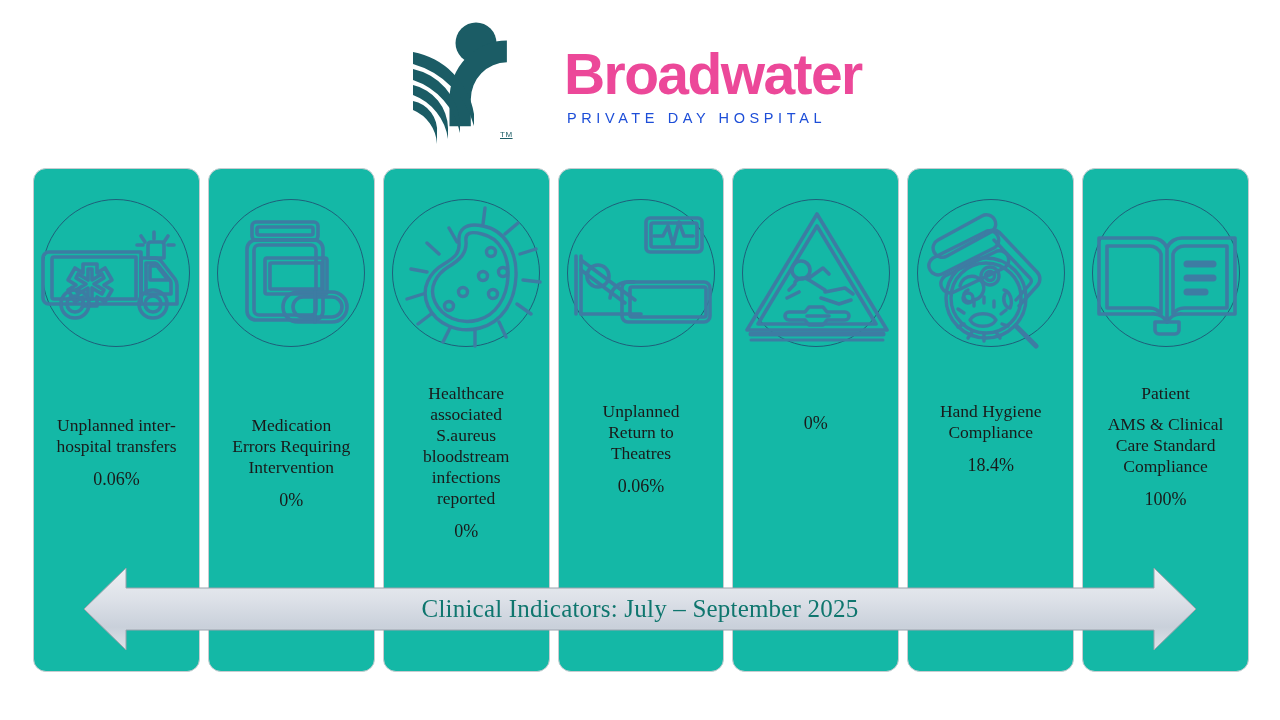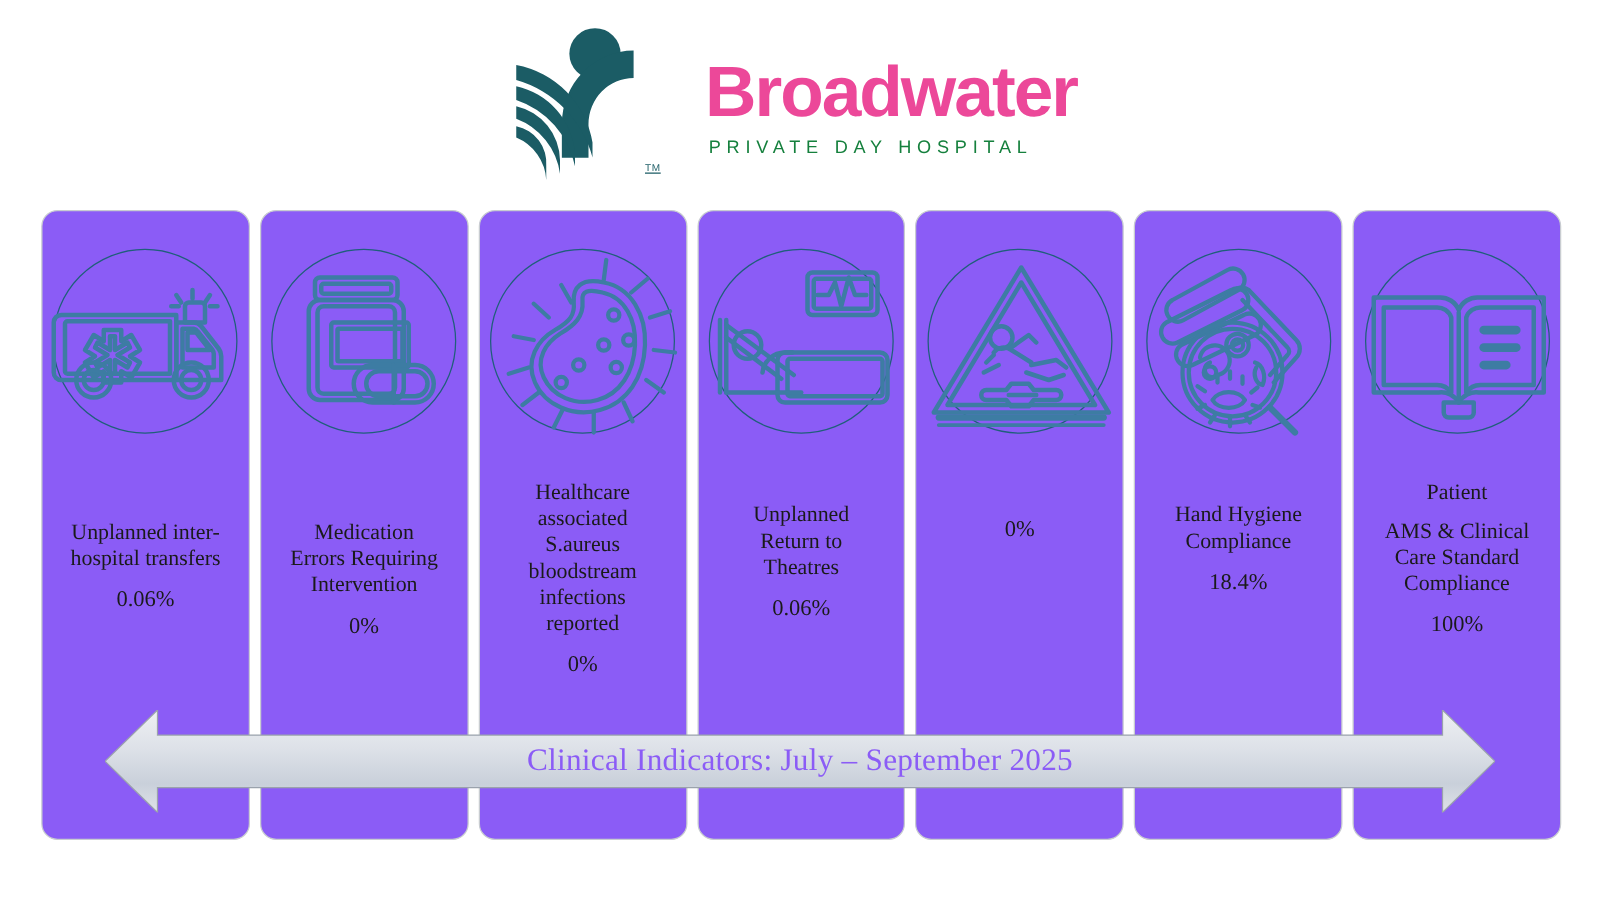--- a/index.html
+++ b/index.html
@@ -55,29 +55,29 @@
     letter-spacing: -1.6px;
     color: #ec4899;
     white-space: nowrap;
   }
 
   .logo-tagline {
     font-family: "Liberation Sans", "DejaVu Sans", sans-serif;
     font-size: 14.5px;
     line-height: 20px;
     letter-spacing: 4.6px;
-    color: #15803d;
+    color: #1d4ed8;
     white-space: nowrap;
     margin-top: 4px;
     margin-left: 3px;
   }
 
   .tm-mark {
     position: absolute;
-    left: 104px;
+    left: 88px;
     top: 108px;
     font-family: "Liberation Sans", "DejaVu Sans", sans-serif;
     font-size: 8px;
     color: #1b5c65;
     letter-spacing: 0.5px;
     text-decoration: underline;
   }
 
   
   .cards {
@@ -85,21 +85,21 @@
     left: 33px;
     top: 168px;
     width: 1216px;
     height: 504px;
     display: flex;
     gap: 8px;
   }
 
   .card {
     flex: 1 1 0;
-    background: #8b5cf6;
+    background: #14b8a6;
     border: 1px solid #c8ccd0;
     border-radius: 13px;
     position: relative;
     display: flex;
     flex-direction: column;
     align-items: center;
     padding-top: 30px;
   }
 
   .icon-circle {
@@ -165,21 +165,21 @@
     height: 100%;
   }
 
   .banner-text {
     position: absolute;
     inset: 0;
     display: flex;
     align-items: center;
     justify-content: center;
     font-size: 25px;
-    color: #8b5cf6;
+    color: #0f766e;
     letter-spacing: 0.2px;
     white-space: nowrap;
   }
 </style>
 </head>
 <body>
 
 <div class="header">
   <div class="logo-wrap">
 

